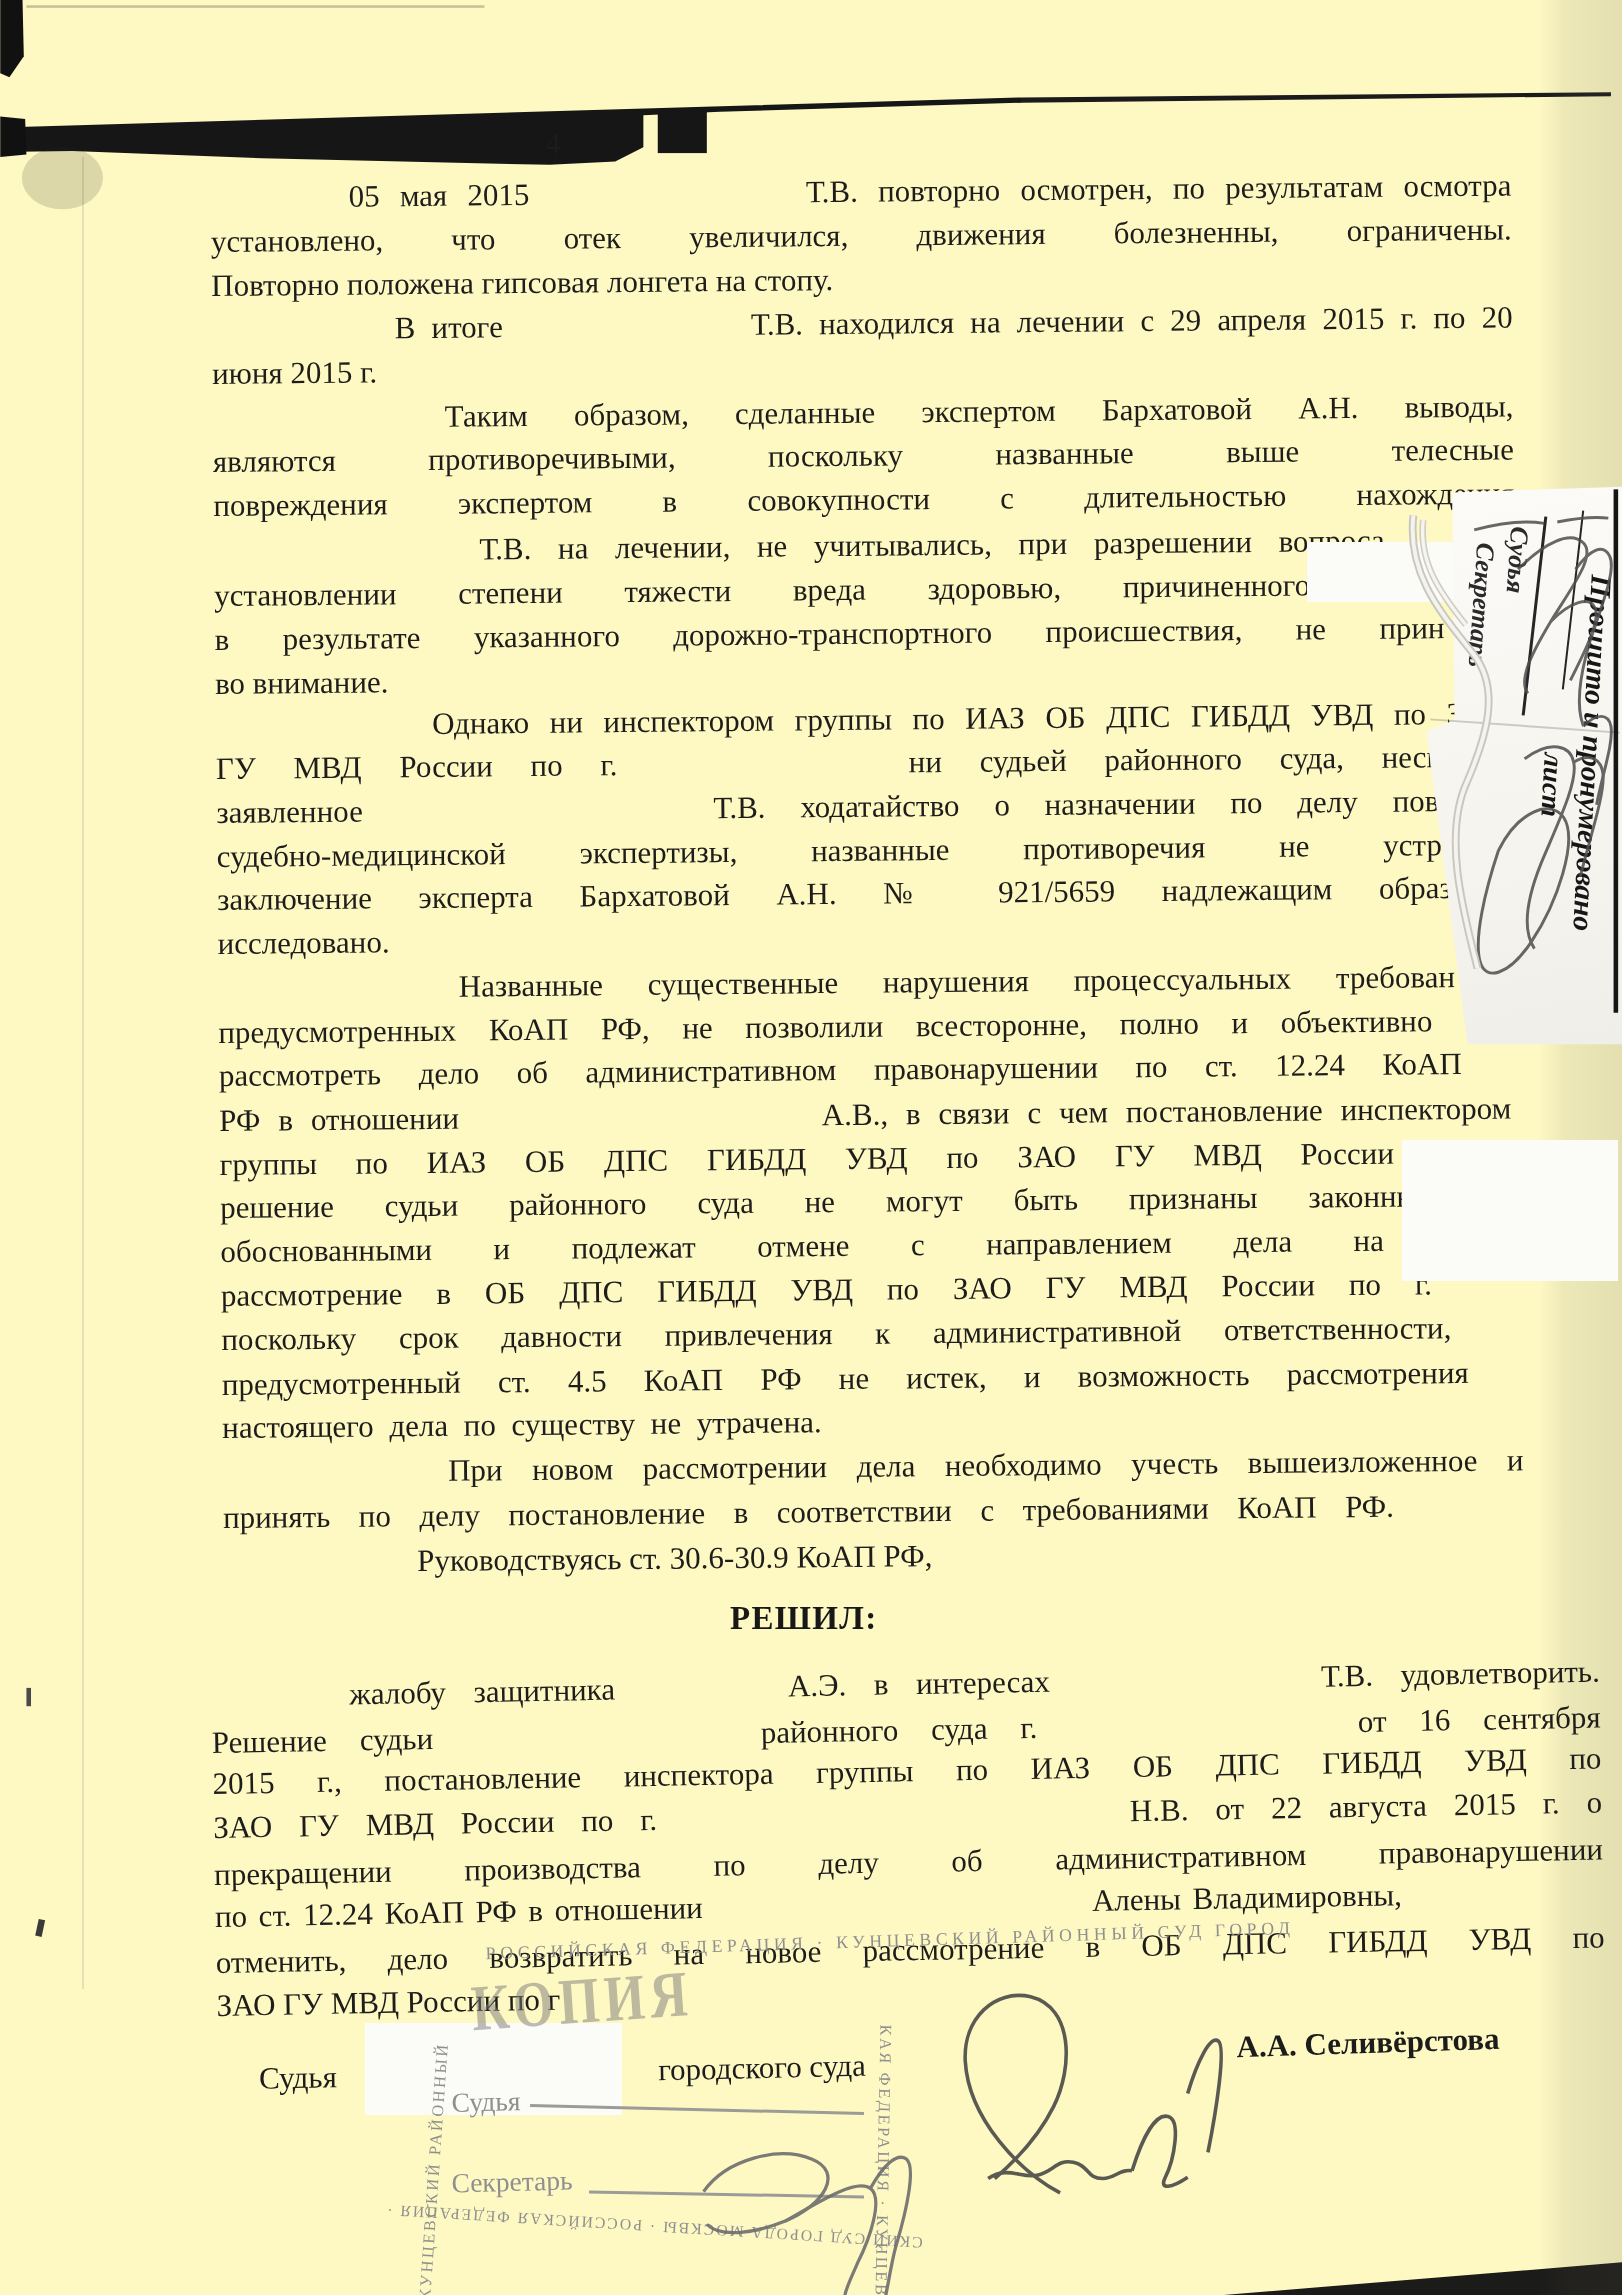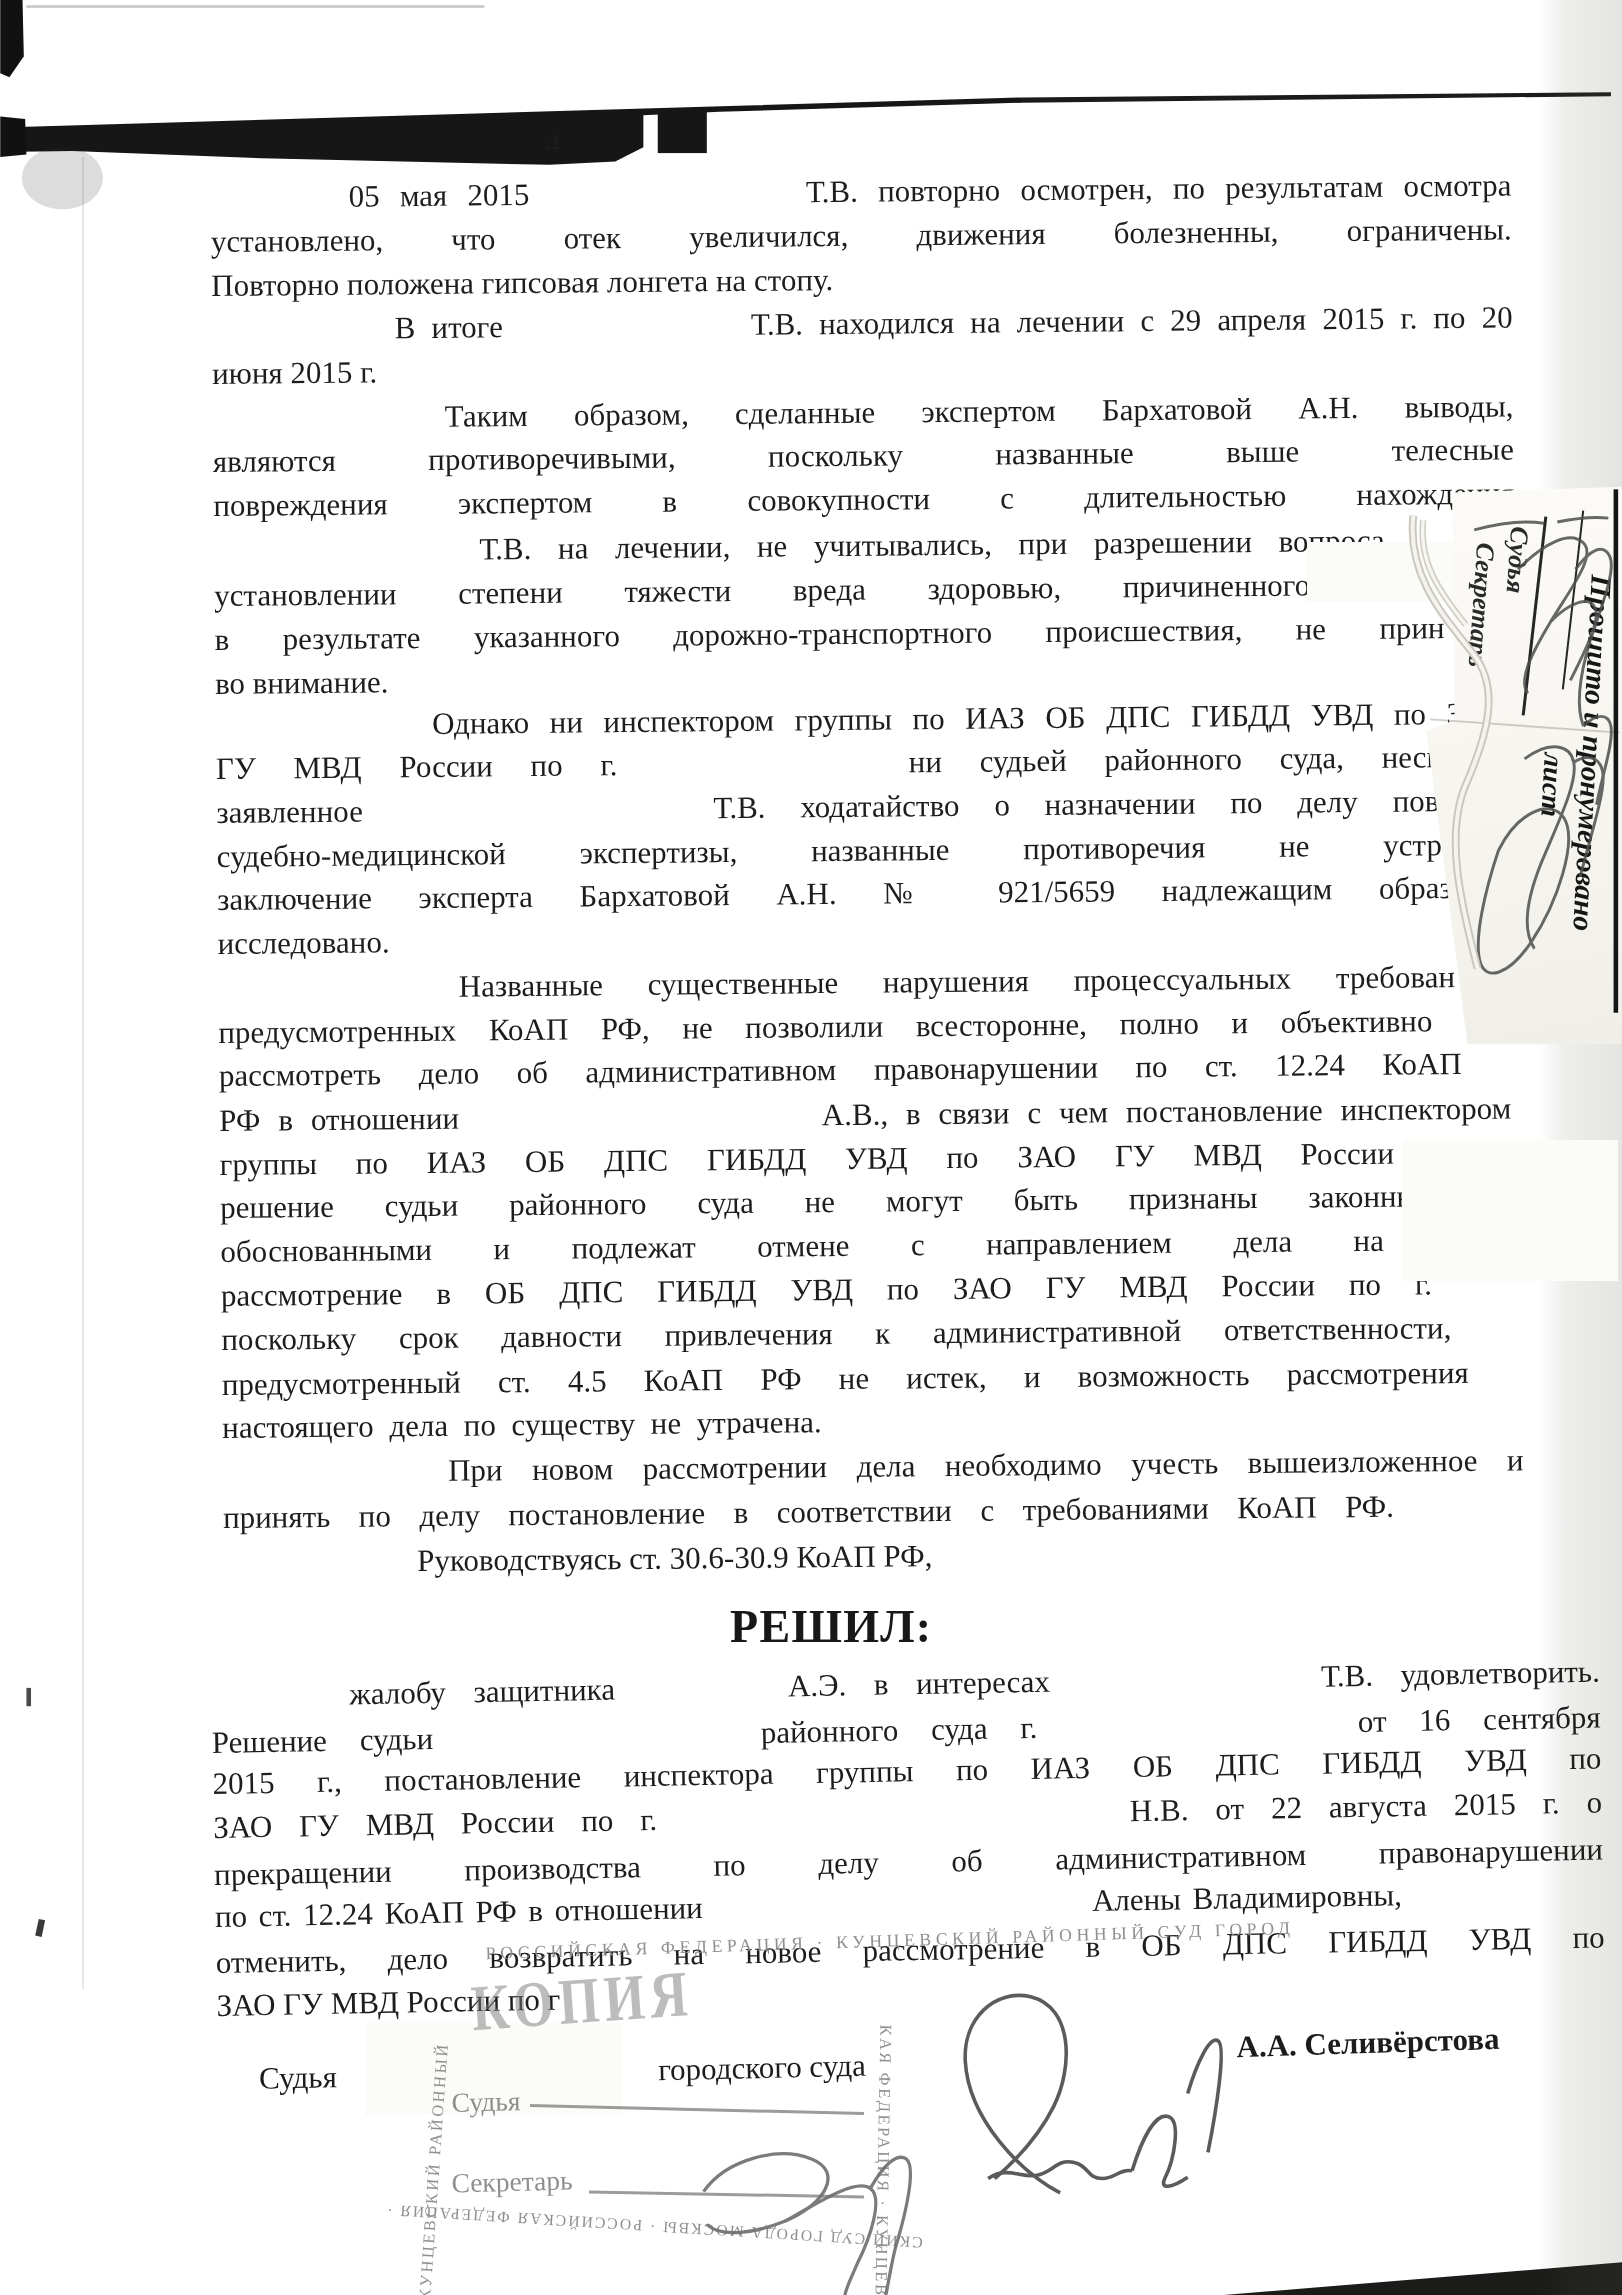--- a/index.html
+++ b/index.html
@@ -1,29 +1,29 @@
 <!DOCTYPE html>
 <html style="font-size:10.5px"><head>
 <meta charset="utf-8">
 <style>
   html,body{margin:0;padding:0;background:#888;}
-  .page{position:relative;width:1623px;height:2295px;background:#ffffff;overflow:hidden;
+  .page{position:relative;width:1623px;height:2295px;background:#fef9c3;overflow:hidden;
         font-family:"Liberation Serif","DejaVu Serif",serif;color:#1c1c1c;}
   .lyr{position:absolute;left:0;top:0;width:100%;height:100%;}
   
   .ln{position:absolute;font-size:31px;line-height:38px;text-align:justify;text-align-last:justify;color:#1e1d1b;}
   .ln.nj{text-align-last:left;}
   .gap{display:inline-block;height:0.7px;}
   #bodyLayer{transform:rotate(-0.55deg);transform-origin:211px 262px;}
   #resLayer{transform:rotate(-1.05deg);transform-origin:211px 1701px;}
   .rln{font-size:31px;}
   
   .rc{position:absolute;white-space:nowrap;transform:translate(-50%,-50%) rotate(var(--a,0deg)) scaleX(var(--sx,1));}
   .graystamp{color:#8f8f8f;}
-  .heading{position:absolute;font-weight:bold;font-size:46px;letter-spacing:1.3px;color:#181818;}
+  .heading{position:absolute;font-weight:bold;font-size:33px;letter-spacing:1.3px;color:#181818;}
   .redact{position:absolute;background:#fbfbf8;}
   .stampline{position:absolute;background:#9b9b98;height:2.6px;}
   .tabline{position:absolute;background:#262626;}
   .fold{position:absolute;background:rgba(120,118,110,.35);height:2px;}
   .rightshade{position:absolute;top:0;right:0;width:84px;height:100%;
       background:linear-gradient(90deg,rgba(90,85,75,0) 0%,rgba(90,85,75,.10) 30%,rgba(90,85,75,.16) 100%);}
   .leftshadow{position:absolute;left:82px;top:157px;width:2px;height:1832px;background:rgba(60,60,60,.12);}
   .tabpaper{position:absolute;left:1407px;top:481px;width:216px;height:569px;
       background:linear-gradient(170deg,#fcfbf8 0%,#f4f3ed 70%,#efeee8 100%);
       clip-path:polygon(21% 2%,100% 1%,100% 99%,28% 99%,9% 44%,22% 42%);

